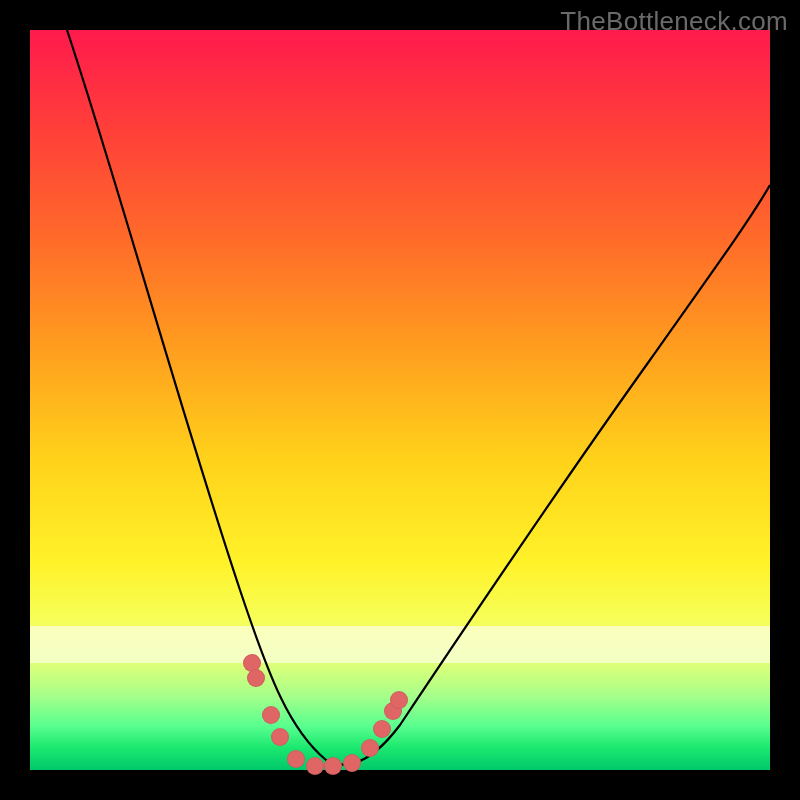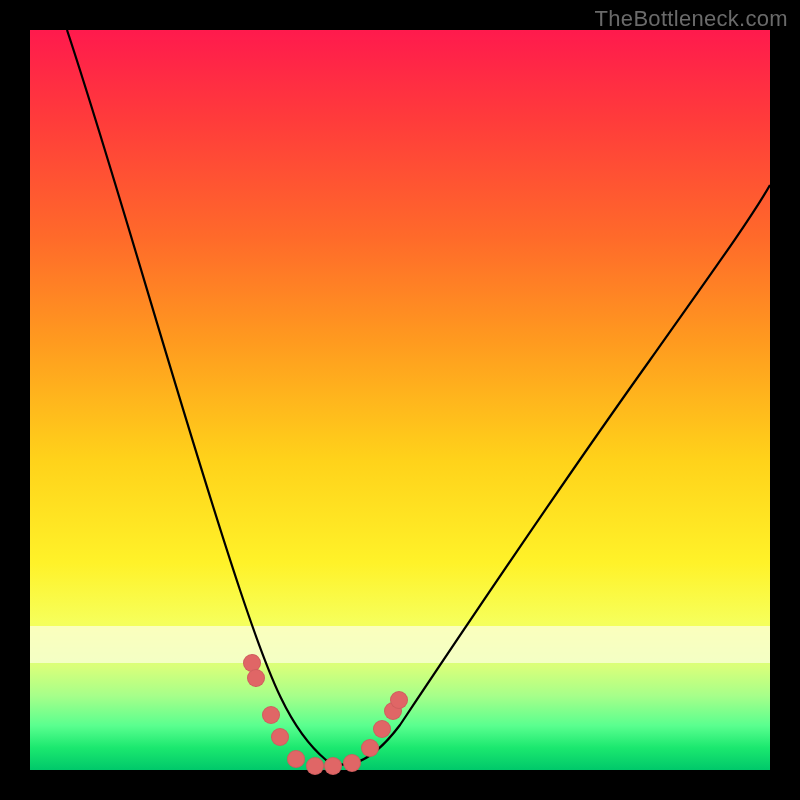--- a/index.html
+++ b/index.html
@@ -46,21 +46,21 @@
     width: 100%;
     height: 5%;
     background: #feffe5;
     opacity: 0.7;
   }
   .watermark {
     position: absolute;
     top: 6px;
     right: 12px;
     color: #6a6a6a;
-    font-size: 22px;
+    font-size: 26px;
     font-weight: 500;
     letter-spacing: 0.3px;
     user-select: none;
   }
   .curve-svg {
     position: absolute;
     left: 30px;
     top: 30px;
     width: 740px;
     height: 740px;

